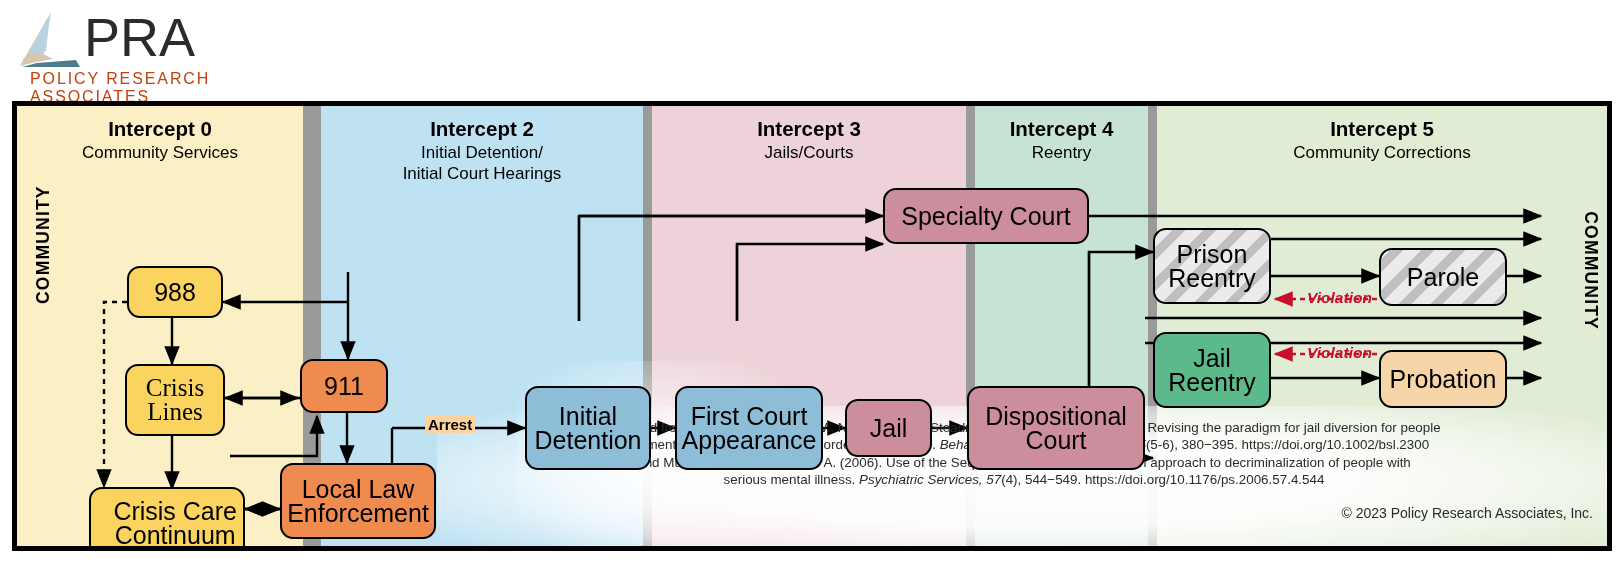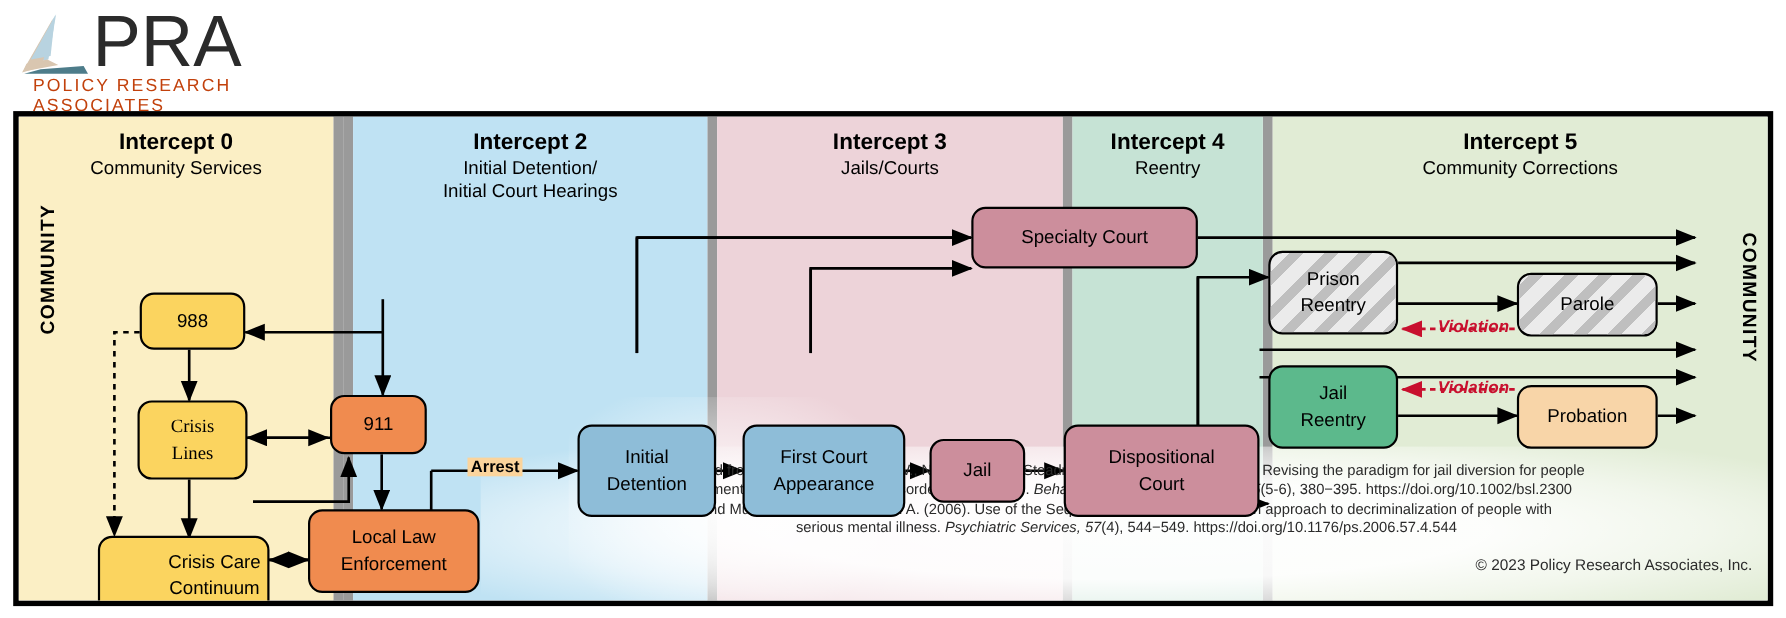--- a/index.html
+++ b/index.html
@@ -2,42 +2,42 @@
 <html><head>
 <meta charset="utf-8">
 <style>
   html,body{margin:0;padding:0;background:#fff;}
   body{width:1624px;height:562px;font-family:"Liberation Sans","DejaVu Sans",sans-serif;overflow:hidden;}
   #root{position:relative;width:1624px;height:562px;}
 
   
   .logo{position:absolute;left:14px;top:8px;width:260px;height:80px;}
   .logo-mark{position:absolute;left:0;top:2px;width:74px;height:62px;}
-  .logo-word{position:absolute;left:70px;top:0px;font-size:66px;letter-spacing:0px;color:#2b2b2b;font-weight:400;line-height:58px;}
+  .logo-word{position:absolute;left:70px;top:0px;font-size:54px;letter-spacing:0px;color:#2b2b2b;font-weight:400;line-height:58px;}
   .logo-sub{position:absolute;left:16px;top:62px;font-size:16px;letter-spacing:1.9px;color:#c2410c;}
 
   
   .frame{position:absolute;left:12px;top:101px;width:1600px;height:450px;border:5px solid #000;box-sizing:border-box;background:#fff;overflow:hidden;}
   .cols{position:absolute;inset:0;display:flex;justify-content:flex-end;}
   .col{position:relative;height:100%;}
   .divider{width:9px;height:100%;background:#9a9a9a;flex:0 0 9px;}
 
   .chead{position:absolute;left:0;right:0;top:10px;text-align:center;color:#000;pointer-events:none;}
   .chead .t1{font-size:20.5px;font-weight:bold;line-height:26px;}
   .chead .t2{font-size:17px;line-height:21px;}
 
   
   .vlabel{position:absolute;font-size:17.5px;font-weight:bold;letter-spacing:1.2px;color:#000;white-space:nowrap;}
   .vlabel.left{left:16px;top:198px;transform:rotate(-90deg);transform-origin:0 0;}
   .vlabel.right{right:6px;top:224px;transform:rotate(90deg);transform-origin:100% 0;}
 
   
   .node{position:absolute;box-sizing:border-box;border:2.4px solid #000;border-radius:13px;
         display:flex;align-items:center;justify-content:center;text-align:center;
-        font-size:17px;line-height:24px;color:#000;overflow:hidden;}
+        font-size:25px;line-height:24px;color:#000;overflow:hidden;}
   .node span{position:relative;z-index:2;padding:0 6px;}
   .hatch::before{content:"";position:absolute;inset:0;z-index:1;
     background:repeating-linear-gradient(-45deg,#bfbfbf 0 9px,transparent 9px 22px);}
 
   
   svg.wires{position:absolute;left:0;top:0;width:1600px;height:450px;pointer-events:none;z-index:5;}
 
   
   .cite{position:absolute;left:432px;top:313px;width:1150px;text-align:center;
         font-size:13.4px;line-height:17.4px;color:#2b2b2b;z-index:6;}

